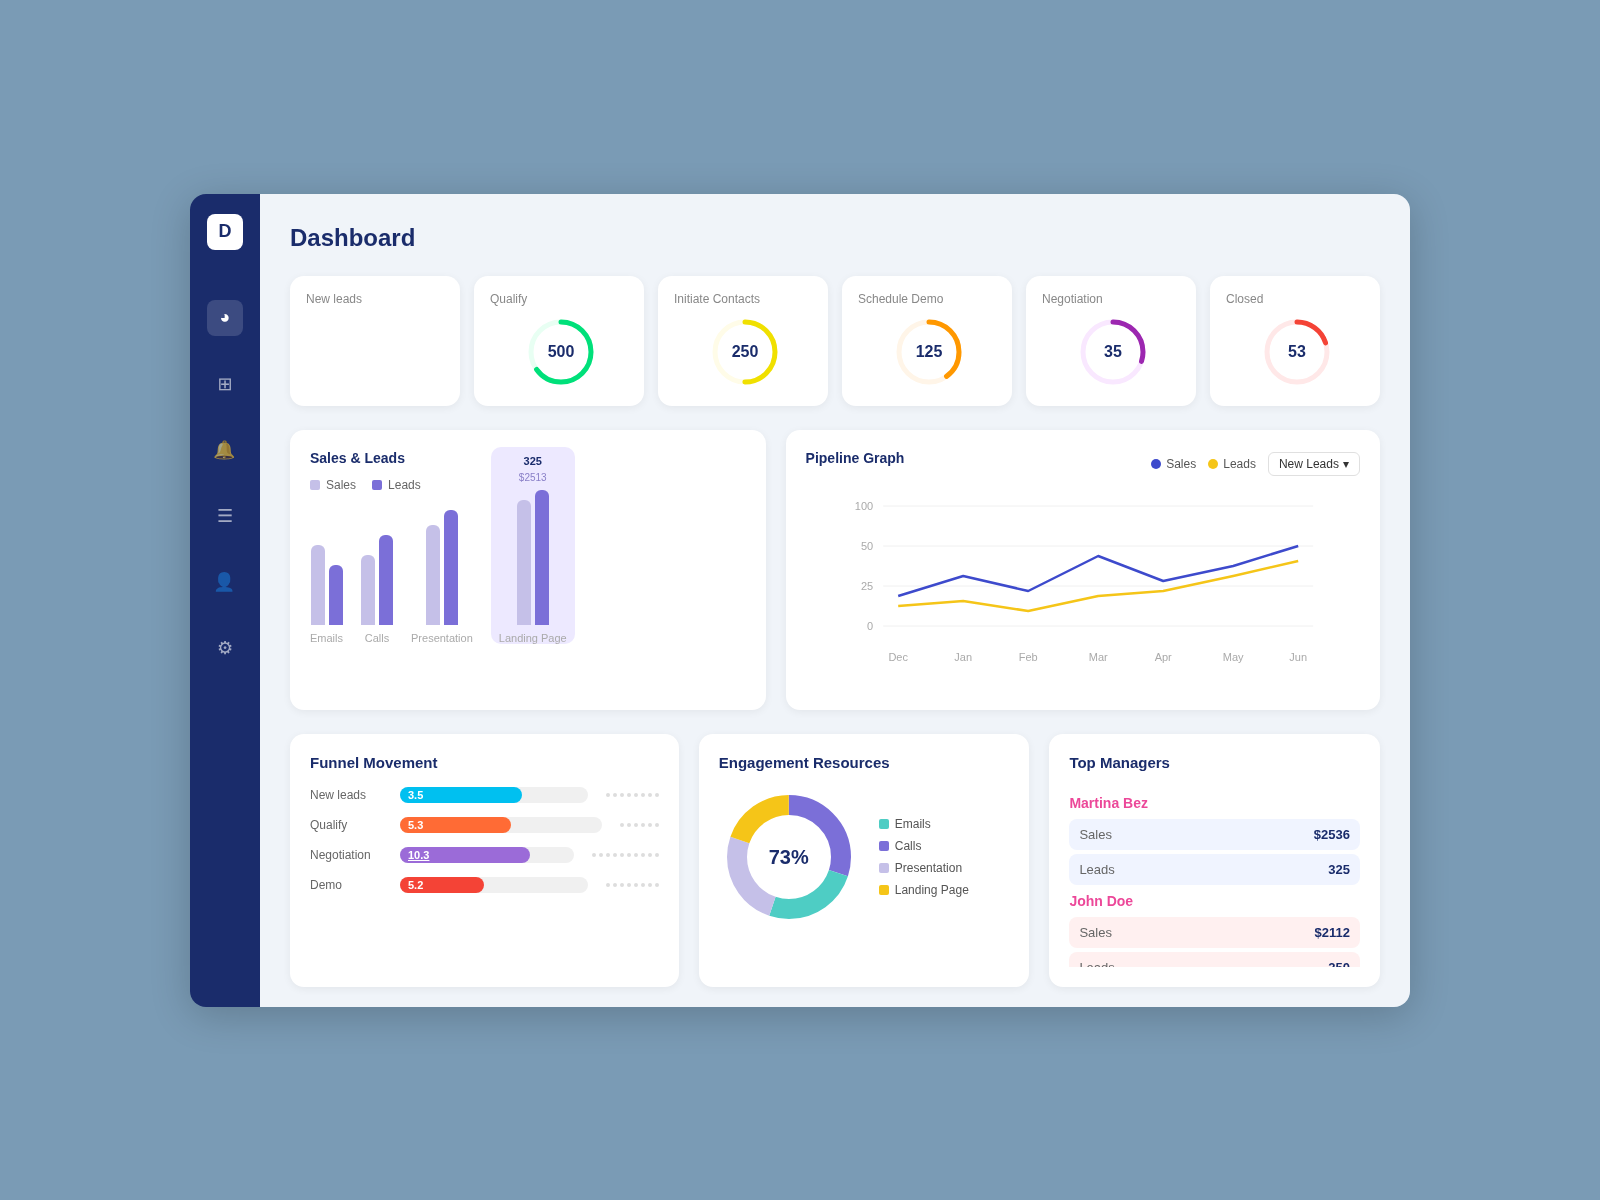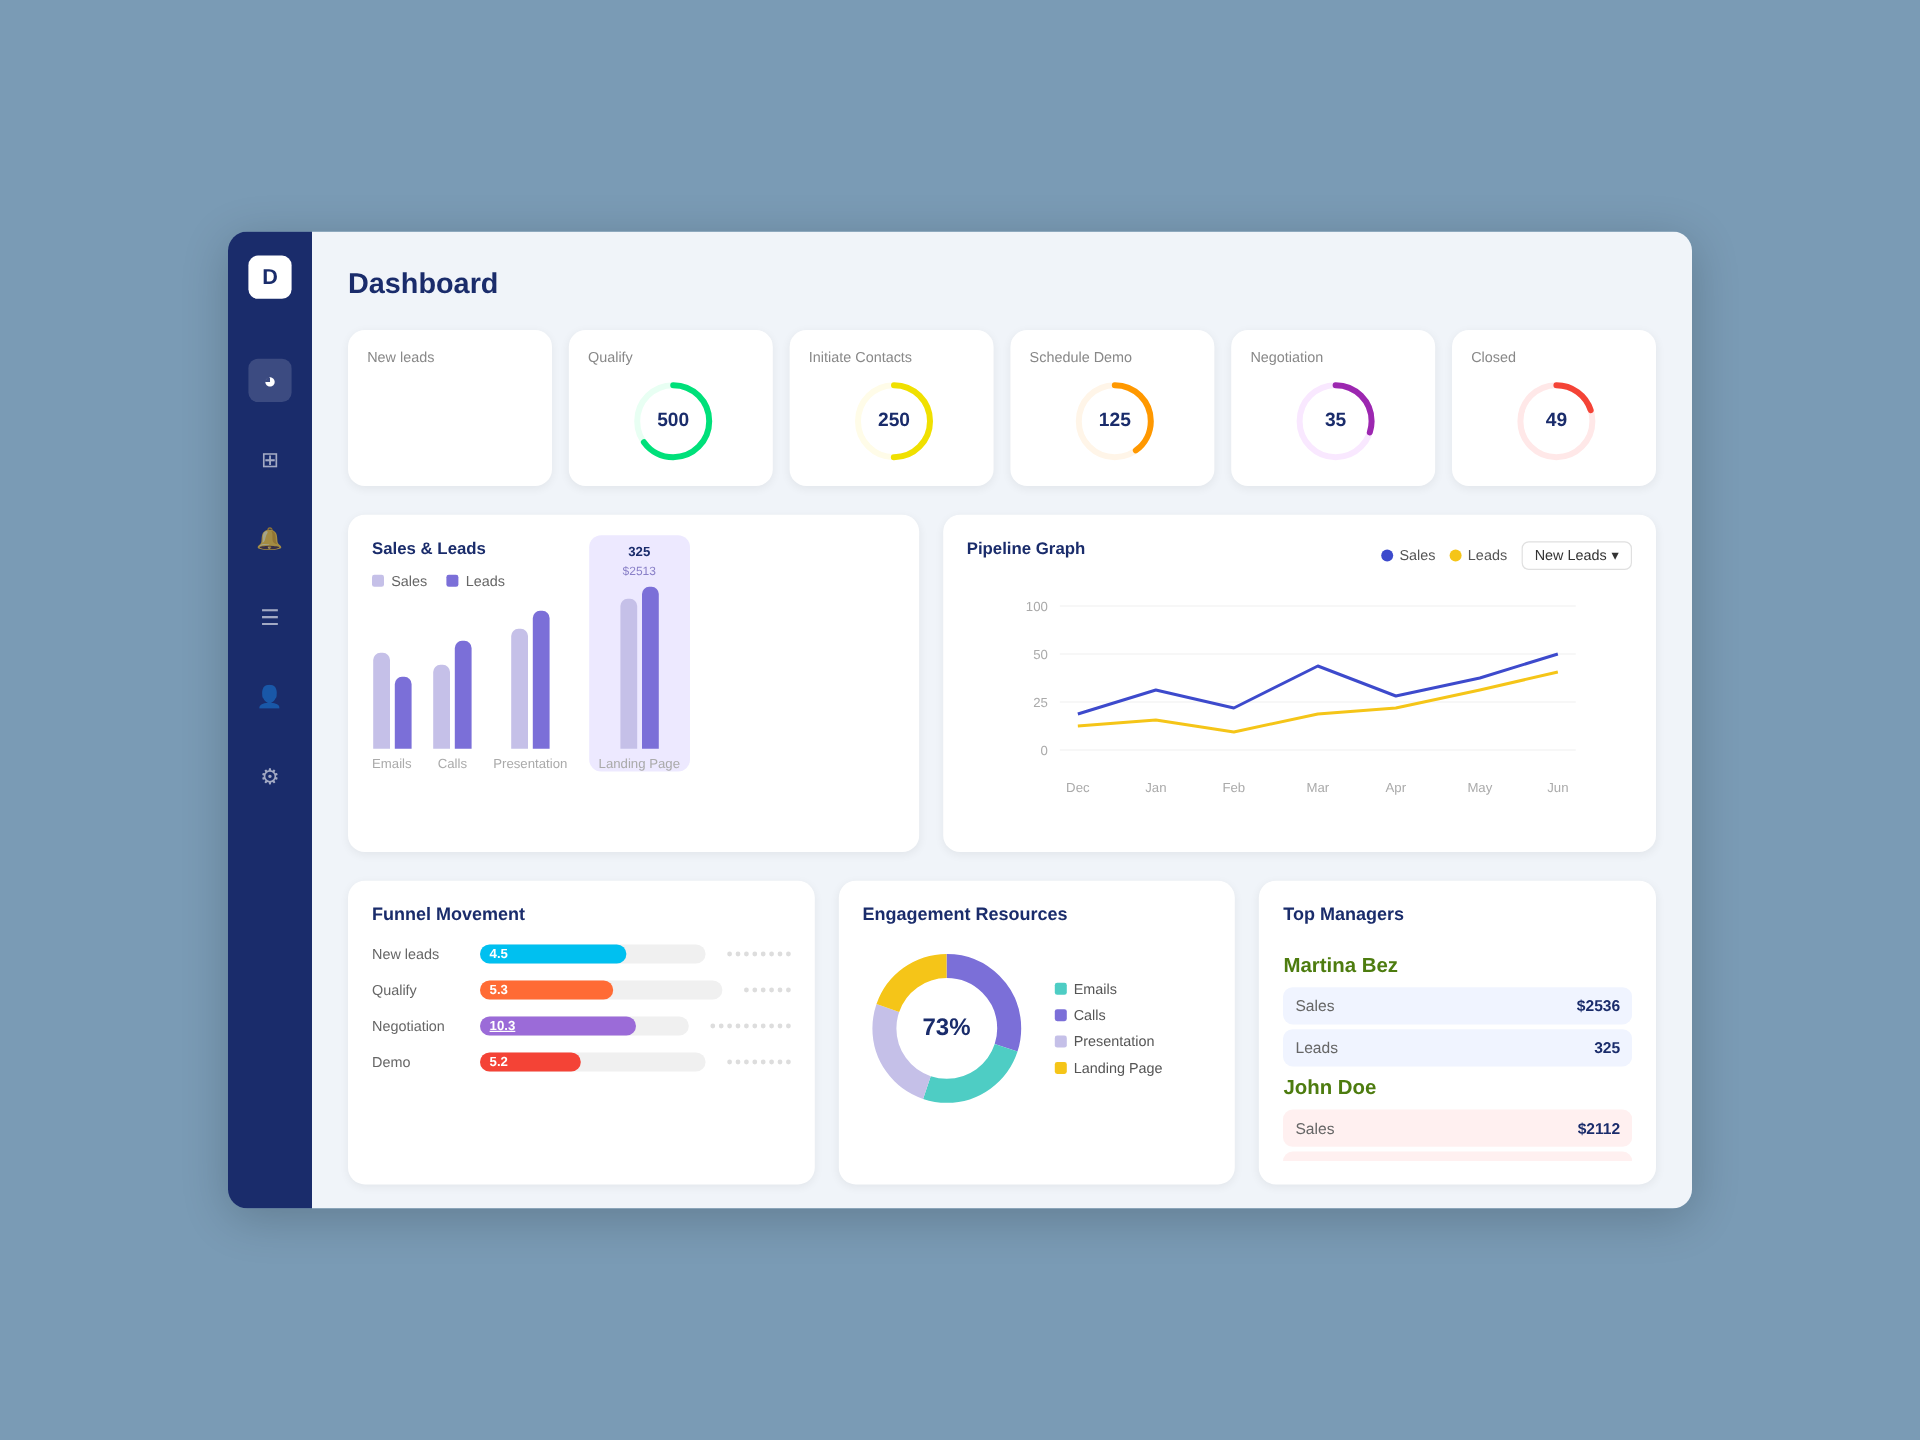--- a/index.html
+++ b/index.html
@@ -156,21 +156,21 @@
     .funnel-dots { display: flex; gap: 3px; margin-left: 8px; }
     .funnel-dot { width: 4px; height: 4px; background: #ddd; border-radius: 50%; }
     
     .engagement-content { display: flex; align-items: center; gap: 20px; }
     .donut-area { position: relative; width: 140px; height: 140px; flex-shrink: 0; }
     .donut-center { position: absolute; top:50%; left:50%; transform:translate(-50%,-50%); font-size: 20px; font-weight: 700; color: #1a2c6b; }
     .engagement-legend { display: flex; flex-direction: column; gap: 8px; }
     .eng-legend-item { display: flex; align-items: center; gap: 6px; font-size: 12px; color: #555; }
     .eng-dot { width: 10px; height: 10px; border-radius: 2px; flex-shrink: 0; }
     
-    .manager-name { font-size: 17px; font-weight: 700; color: #4d7c0f; margin-bottom: 8px; margin-top: 8px; }
+    .manager-name { font-size: 14px; font-weight: 700; color: #ec4899; margin-bottom: 8px; margin-top: 8px; }
     .manager-row { display: flex; justify-content: space-between; align-items: center; padding: 8px 10px; border-radius: 8px; margin-bottom: 4px; font-size: 13px; }
     .manager-row.pink { background: #fff0f0; }
     .manager-row.blue { background: #f0f4ff; }
     .manager-row-label { color: #666; }
     .manager-row-value { font-weight: 600; color: #1a2c6b; }
     .managers-scroll { overflow-y: auto; max-height: 180px; }
     .managers-scroll::-webkit-scrollbar { width: 4px; }
     .managers-scroll::-webkit-scrollbar-thumb { background: #c0cfe8; border-radius: 4px; }
   </style>
 </head>
@@ -244,21 +244,21 @@
     </div>
   </div>
         <div class="metric-card">
     <div class="metric-label">Closed</div>
     <div class="metric-ring-area">
       <div class="ring-container">
         <svg width="68" height="68" viewBox="0 0 68 68">
           <circle cx="34" cy="34" r="30" fill="none" stroke="#ffe8e8" stroke-width="5"></circle>
           <circle cx="34" cy="34" r="30" fill="none" stroke="#f44336" stroke-width="5" stroke-dasharray="37.69911184307752 188.49555921538757" stroke-linecap="round"></circle>
         </svg>
-        <div class="ring-value">49</div>
+        <div class="ring-value">53</div>
       </div>
     </div>
   </div>
       </div>
 
     <div class="charts-row">
 
       <div class="chart-card sales-leads">
         <div class="chart-card-title">Sales &amp; Leads</div>
         <div class="legend" id="sl-legend">
@@ -353,21 +353,21 @@
     </div>
 
     <div class="bottom-row">
 
       <div class="bottom-card funnel">
         <div class="bottom-card-title">Funnel Movement</div>
         <div id="funnel-items">
     <div class="funnel-item">
       <div class="funnel-item-label">New leads</div>
       <div class="funnel-bar-track" style="display:flex;align-items:center;">
-        <div class="funnel-bar-fill" style="width:65%;background:#00c0f0;">4.5</div>
+        <div class="funnel-bar-fill" style="width:65%;background:#00c0f0;">3.5</div>
       </div>
       <div class="funnel-dots">
                 <div class="funnel-dot"></div>
                 <div class="funnel-dot"></div>
                 <div class="funnel-dot"></div>
                 <div class="funnel-dot"></div>
                 <div class="funnel-dot"></div>
                 <div class="funnel-dot"></div>
                 <div class="funnel-dot"></div>
                 <div class="funnel-dot"></div>

